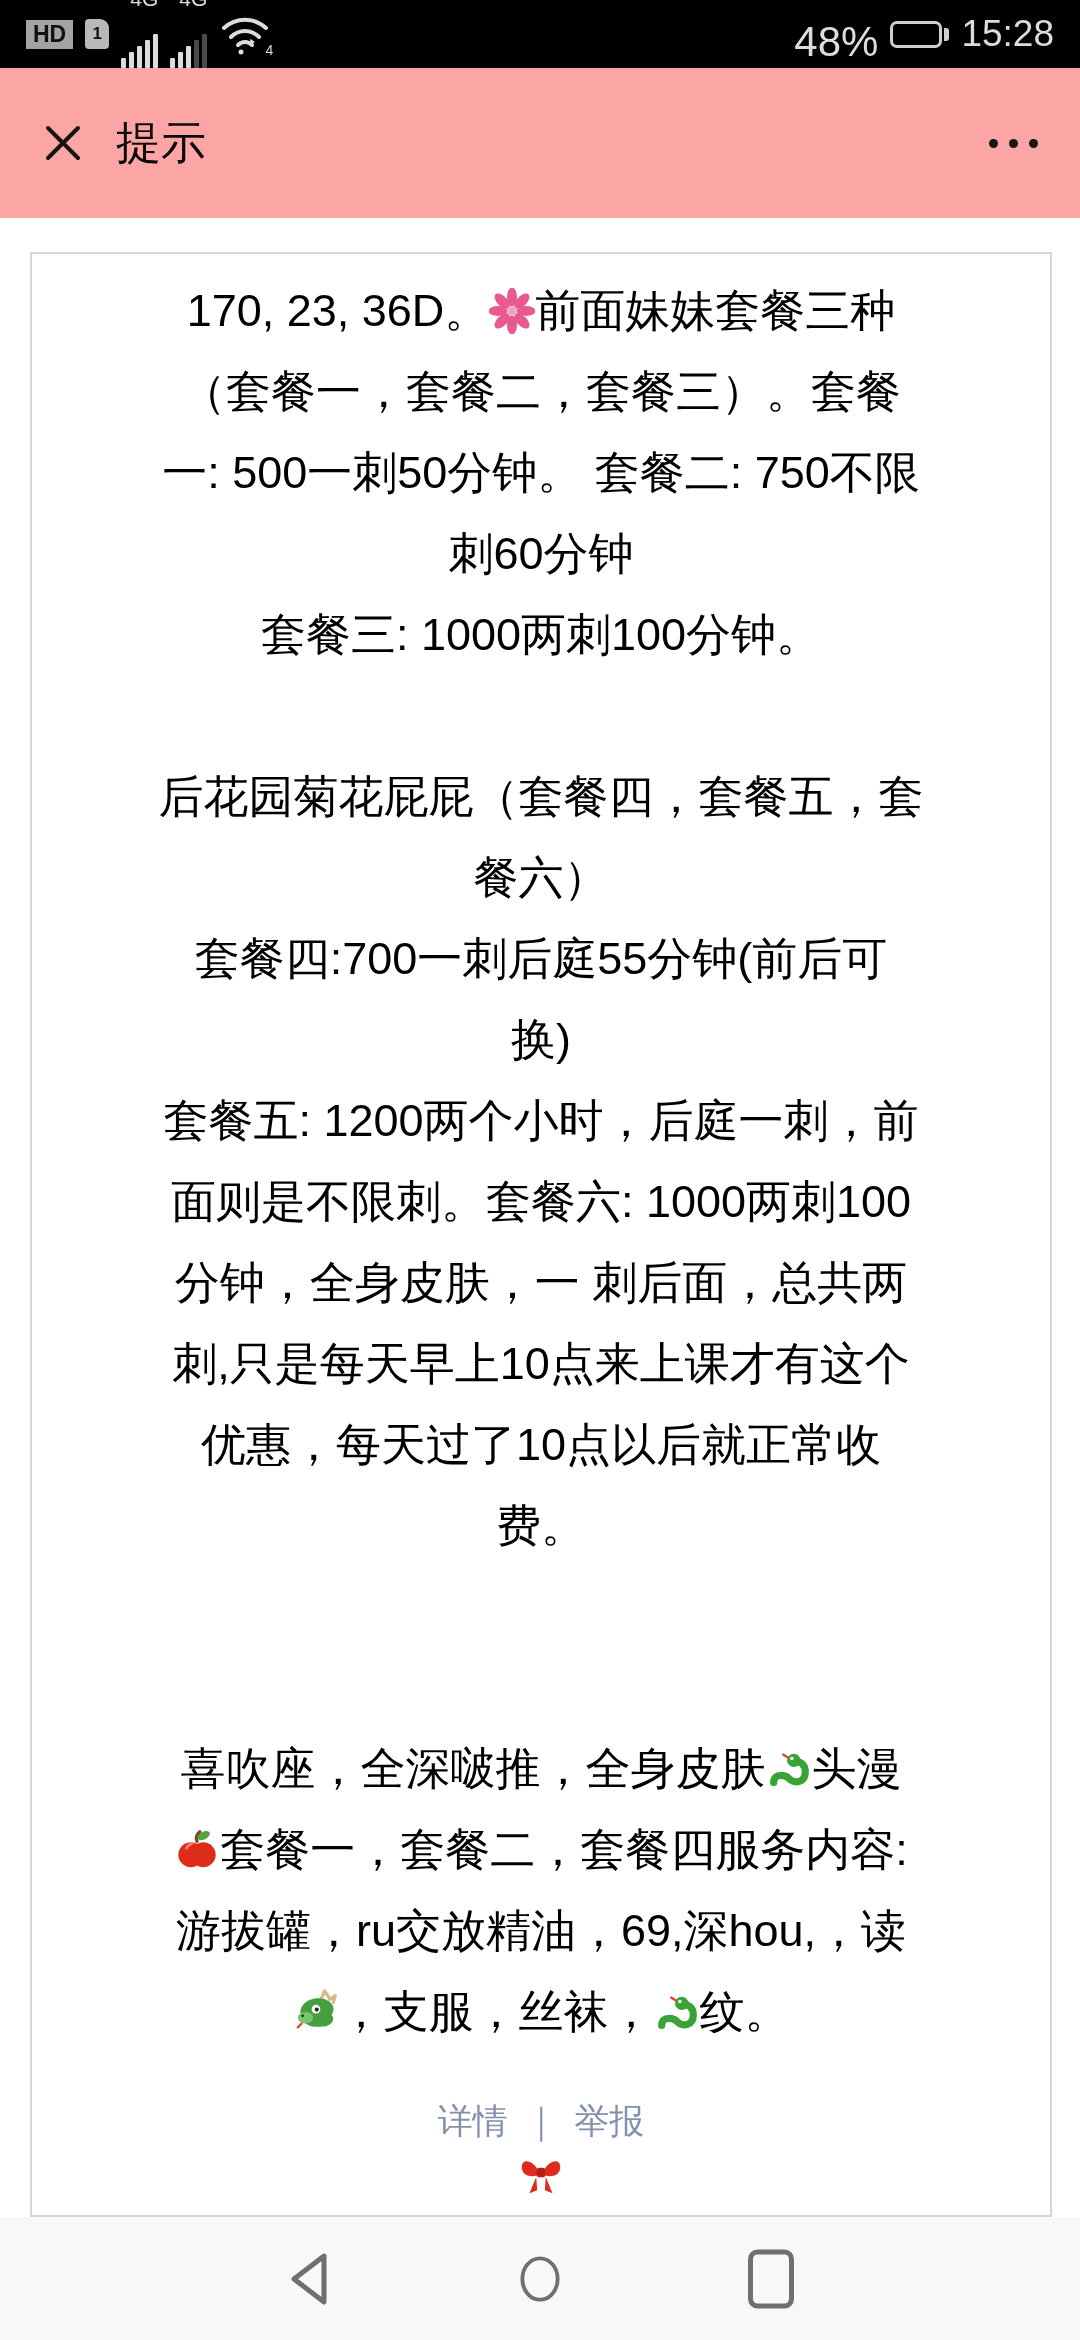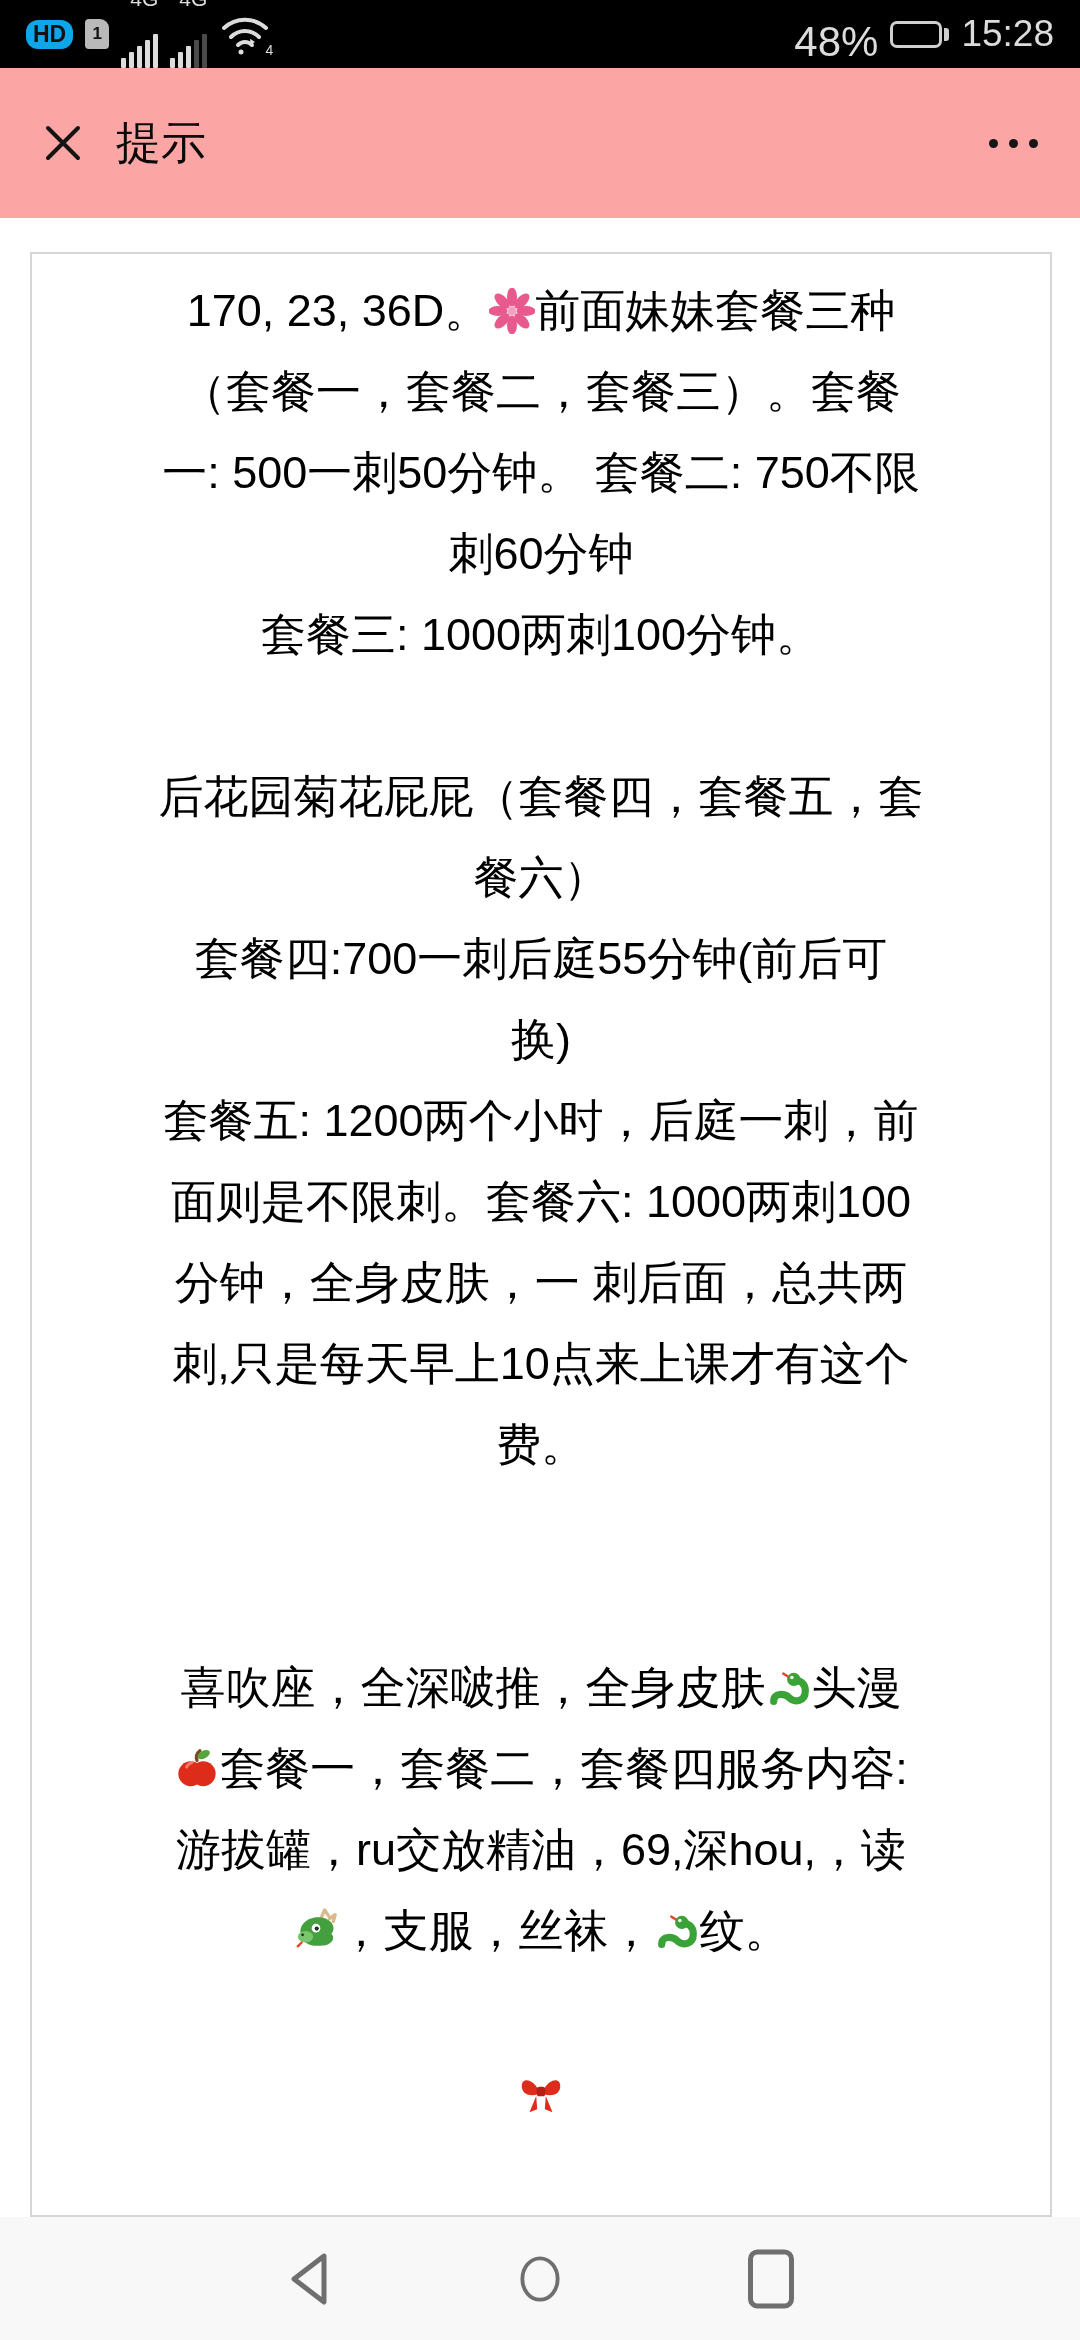--- a/index.html
+++ b/index.html
@@ -7,22 +7,22 @@
   body { font-family:"Liberation Sans", sans-serif; background:#fff; position:relative; }
 
   
   .status-bar{
     position:absolute; top:0; left:0; width:1080px; height:68px;
     background:#000; color:#dcdcdc;
     display:flex; align-items:center; justify-content:space-between;
     padding:0 26px;
   }
   .sb-left,.sb-right{ display:flex; align-items:center; gap:12px; }
-  .hd-badge{ background:#0ea5e9; color:#111; font-weight:bold; font-size:23px;
-    padding:3px 7px; border-radius:12px; line-height:1; }
+  .hd-badge{ background:#a3a3a3; color:#111; font-weight:bold; font-size:23px;
+    padding:3px 7px; border-radius:0; line-height:1; }
   .sim-badge{ background:#b9b9b9; color:#111; font-weight:bold; font-size:17px;
     width:24px; height:30px; border-radius:4px 9px 4px 4px;
     display:flex; align-items:center; justify-content:center; }
   .net-group{ display:flex; align-items:flex-end; gap:9px;flex-direction:column; }
   .net-label{ font-size:21px; color:#dcdcdc; transform:translateY(-14px); letter-spacing:0; }
   .bars{ display:flex; align-items:flex-end; gap:3px; height:34px; }
   .bars i{ display:block; width:5px; background:#dcdcdc; border-radius:1px; }
   .bars i.dim{ background:#4a4a4a; }
   .wifi-wrap{ position:relative; width:52px; height:44px; }
   .wifi-sub{ position:absolute; right:-2px; bottom:-2px; font-size:14px; color:#dcdcdc; }
@@ -129,20 +129,23 @@
   <span class="header-title">提示</span>
   <span class="more-btn">
       <b></b>
       <b></b>
       <b></b>
     </span>
 </div>
 
 <div class="content">
   <div class="card">
+    <div class="footer-links">
+      <span>详情</span><span>｜</span><span>举报</span>
+    </div>
     <div class="lines" id="text-lines">
         <div class="line"><span>170, 23, 36D。</span><span class="emoji"><svg width="46" height="46" viewBox="0 0 46 46">
               <ellipse cx="23" cy="9" rx="5" ry="9.5" fill="#e85a8e" transform="rotate(0 23 23)"></ellipse>
               <ellipse cx="23" cy="9" rx="5" ry="9.5" fill="#e85a8e" transform="rotate(45 23 23)"></ellipse>
               <ellipse cx="23" cy="9" rx="5" ry="9.5" fill="#e85a8e" transform="rotate(90 23 23)"></ellipse>
               <ellipse cx="23" cy="9" rx="5" ry="9.5" fill="#e85a8e" transform="rotate(135 23 23)"></ellipse>
               <ellipse cx="23" cy="9" rx="5" ry="9.5" fill="#e85a8e" transform="rotate(180 23 23)"></ellipse>
               <ellipse cx="23" cy="9" rx="5" ry="9.5" fill="#e85a8e" transform="rotate(225 23 23)"></ellipse>
               <ellipse cx="23" cy="9" rx="5" ry="9.5" fill="#e85a8e" transform="rotate(270 23 23)"></ellipse>
               <ellipse cx="23" cy="9" rx="5" ry="9.5" fill="#e85a8e" transform="rotate(315 23 23)"></ellipse>
@@ -154,20 +157,21 @@
         <div class="line"><span>套餐三: 1000两刺100分钟。</span></div>
         <div class="line">&nbsp;</div>
         <div class="line"><span>后花园菊花屁屁（套餐四，套餐五，套</span></div>
         <div class="line"><span>餐六）</span></div>
         <div class="line"><span>套餐四:700一刺后庭55分钟(前后可</span></div>
         <div class="line"><span>换)</span></div>
         <div class="line"><span>套餐五: 1200两个小时，后庭一刺，前</span></div>
         <div class="line"><span>面则是不限刺。套餐六: 1000两刺100</span></div>
         <div class="line"><span>分钟，全身皮肤，一 刺后面，总共两</span></div>
         <div class="line"><span>刺,只是每天早上10点来上课才有这个</span></div>
+        <div class="line"><span>优惠，每天过了10点以后就正常收</span></div>
         <div class="line"><span>费。</span></div>
         <div class="line">&nbsp;</div>
         <div class="line">&nbsp;</div>
         <div class="line"><span>喜吹座，全深啵推，全身皮肤</span><span class="emoji"><svg width="46" height="46" viewBox="0 0 48 48">
      <path d="M8 38 C8 28 20 30 24 34 C30 40 41 38 41 27 C41 19 35 15 30 17" fill="none" stroke="#3aa337" stroke-width="7.5" stroke-linecap="round"></path>
      <circle cx="29" cy="15" r="7" fill="#3aa337"></circle>
               <circle cx="27" cy="13" r="1.8" fill="#fff"></circle>
      <path d="M23 12 l-5 -3" stroke="#e0482f" stroke-width="2.5" stroke-linecap="round"></path>
             </svg></span><span>头漫</span></div>
         <div class="line"><span class="emoji"><svg width="46" height="46" viewBox="0 0 48 48">

